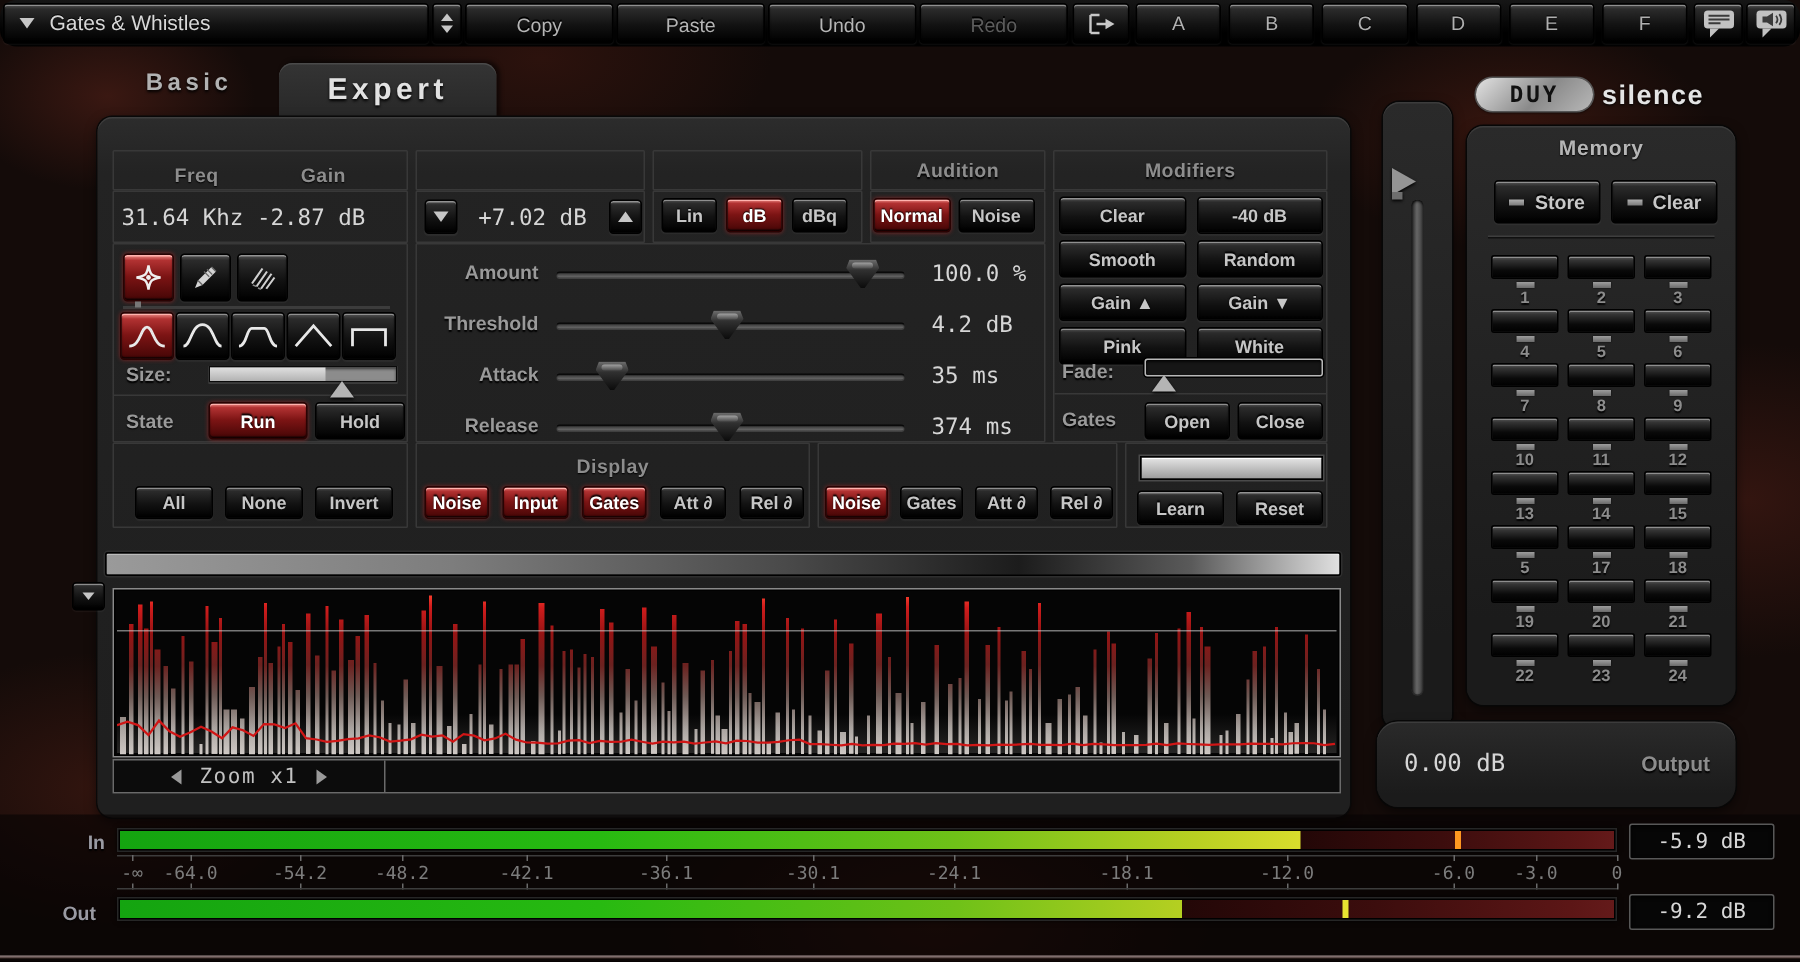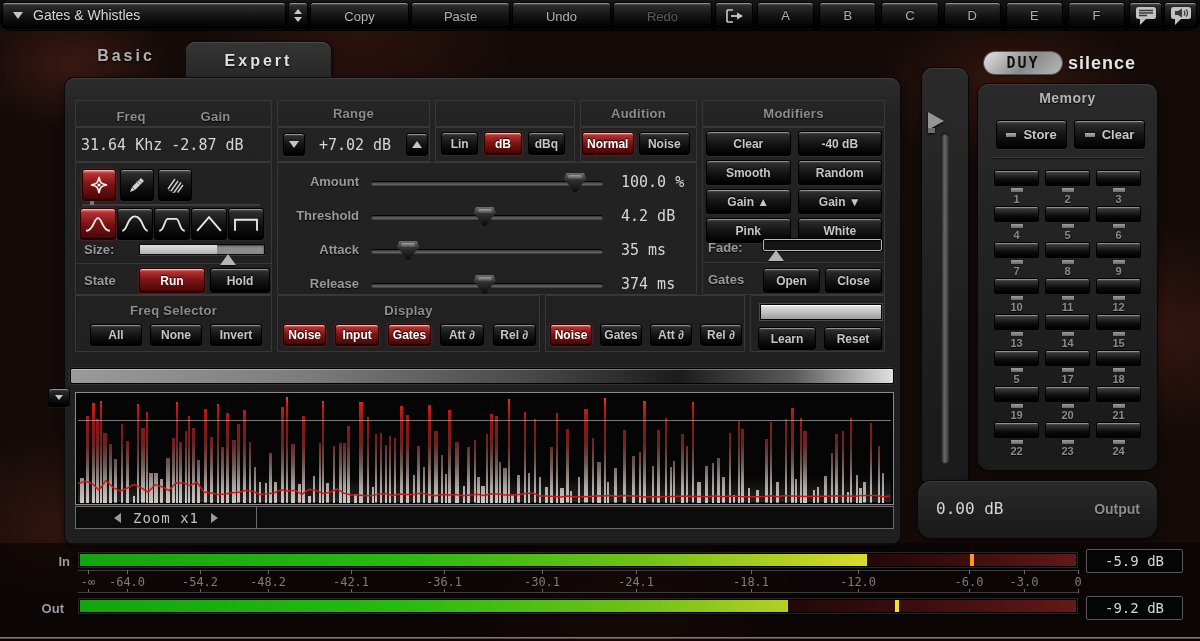--- a/index.html
+++ b/index.html
@@ -43,21 +43,21 @@
   .tri-u{width:0;height:0;border-left:5px solid transparent;border-right:5px solid transparent;border-bottom:7px solid #c6c6c6;}
   .tri-d.s,.tri-u.s{border-left-width:4px;border-right-width:4px;}
   .tri-d.s{border-top-width:5px;} .tri-u.s{border-bottom-width:5px;}
   .tri-l{width:0;height:0;border-top:5px solid transparent;border-bottom:5px solid transparent;border-right:7px solid #9a9a9a;}
   .tri-r{width:0;height:0;border-top:5px solid transparent;border-bottom:5px solid transparent;border-left:7px solid #9a9a9a;}
   .pointer-u{position:absolute;width:0;height:0;border-left:8px solid transparent;border-right:8px solid transparent;border-bottom:11px solid #b4b4b4;filter:drop-shadow(0 1px 1px #000);}
   
   #tab-basic{left:86px;top:47px;width:80px;text-align:center;color:#b2b2b2;font-weight:bold;font-size:16px;letter-spacing:3px;cursor:pointer;text-shadow:0 1px 2px #000;}
   #tab-expert{left:186px;top:42px;width:145px;height:37px;background:linear-gradient(#343434,#2a2a2a 80%);
     border-radius:9px 9px 0 0;box-shadow:inset 0 1px 0 #4a4a4a, 2px -1px 3px rgba(0,0,0,.55);
-    color:#e2e2e2;font-weight:bold;font-size:16px;letter-spacing:3px;display:flex;align-items:center;justify-content:center;cursor:pointer;text-shadow:0 1px 2px #000;}
+    color:#e2e2e2;font-weight:bold;font-size:20px;letter-spacing:3px;display:flex;align-items:center;justify-content:center;cursor:pointer;text-shadow:0 1px 2px #000;}
   #duy-pill{left:984px;top:52px;width:78px;height:22px;border-radius:11px;
     background:linear-gradient(135deg,#e2e2e2,#8a8a8a 55%,#b8b8b8);
     box-shadow:0 0 0 1px #555, 0 1px 2px #000;display:flex;align-items:center;justify-content:center;
     font:bold 15px "DejaVu Sans Mono",monospace;color:#101010;letter-spacing:2px;}
   #logo-silence{left:1068px;top:53px;color:#e4e4e4;font-weight:bold;font-size:18px;letter-spacing:1px;text-shadow:0 1px 2px #000;}
   
   #main-panel{left:65px;top:78px;width:835px;height:467px;border-radius:10px;
     background:linear-gradient(#2c2c2c,#232323 8%,#1f1f1f 90%);
     box-shadow:0 0 0 1px #090909, inset 0 1px 0 #3e3e3e, 0 3px 8px rgba(0,0,0,.6);}
   .cell{position:absolute;border:1px solid #383838;box-sizing:border-box;border-radius:1px;}
@@ -225,21 +225,20 @@
   <div class="cell" style="left:277px;top:295px;width:263px;height:57px;"></div>
   <div class="cell" style="left:545px;top:295px;width:200px;height:57px;"></div>
   <div class="cell" style="left:750px;top:295px;width:135px;height:57px;"></div>
   <div class="abs" style="left:76px;top:263px;width:195px;height:1px;background:#383838;"></div>
   <div class="abs" style="left:703px;top:262px;width:181px;height:1px;background:#383838;"></div>
 
   <div class="shdr" style="left:75px;top:100px;width:197px;justify-content:space-around;padding:16px 14px;box-sizing:border-box;">
     <span>Freq</span>
     <span>Gain</span>
   </div>
-  <div class="shdr" style="left:277px;top:100px;width:153px;">Range</div>
   <div class="shdr" style="left:702px;top:100px;width:183px;">Modifiers</div>
   <div class="shdr" style="left:580px;top:100px;width:117px;">Audition</div>
 
   <div class="abs mono" style="left:81px;top:136px;font-size:15px;">31.64 Khz -2.87 dB</div>
   <div class="spin bevel" style="left:283px;top:133px;">
       <span class="tri-d"></span>
     </div>
   <div class="abs mono" style="left:305px;top:136px;width:100px;text-align:center;font-size:15px;">+7.02 dB</div>
   <div class="spin bevel" style="left:406px;top:133px;">
       <span class="tri-u"></span>
@@ -349,21 +348,20 @@
       <div class="sbtn bevel">Pink</div>
       <div class="sbtn bevel">White</div>
     </div>
   <div class="lbl" style="left:708px;top:240px;">Fade:</div>
   <div id="fade-track"></div>
   <div class="pointer-u" id="fade-pointer" style="top: 250px; left: 763px; margin-left: 4.68px;"></div>
   <div class="lbl" style="left:708px;top:272px;">Gates</div>
   <div class="sbtn bevel" style="position:absolute;left:763px;top:268px;width:55px;height:23px;">Open</div>
   <div class="sbtn bevel" style="position:absolute;left:825px;top:268px;width:55px;height:23px;">Close</div>
 
-  <div class="shdr" style="left:75px;top:299px;width:197px;height:22px;">Freq Selector</div>
   <div class="btn-row" style="left:90px;top:324px;width:172px;height:22px;gap:8px;">
       <div class="sbtn bevel">All</div>
       <div class="sbtn bevel">None</div>
       <div class="sbtn bevel">Invert</div>
     </div>
   <div class="shdr" style="left:277px;top:299px;width:263px;height:22px;">Display</div>
   <div class="btn-row" style="left:283px;top:324px;width:253px;height:22px;gap:9px;">
       <div class="sbtn bevel red">Noise</div>
       <div class="sbtn bevel red">Input</div>
       <div class="sbtn bevel red">Gates</div>

